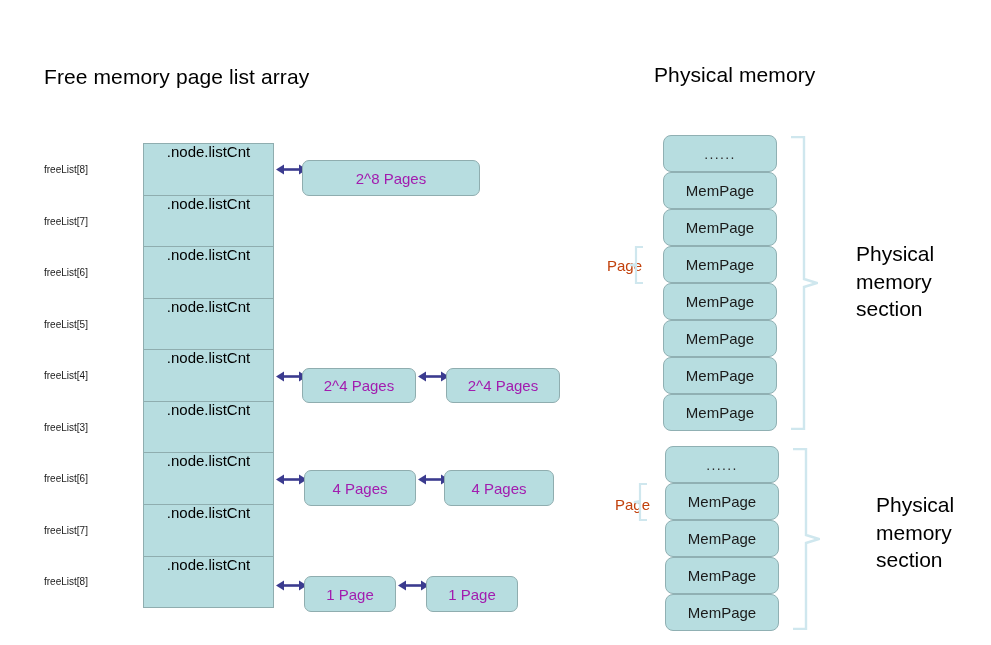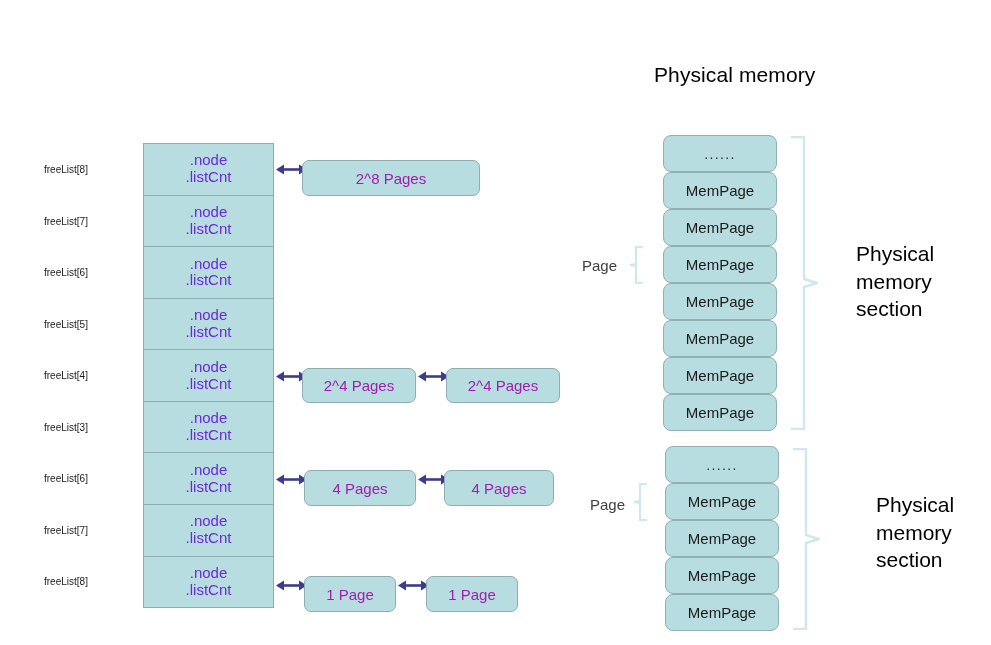--- a/index.html
+++ b/index.html
@@ -45,26 +45,26 @@
     background: #b7dde0;
     display: flex;
     flex-direction: column;
   }
   .freelist-cell {
     flex: 1 1 0;
     box-sizing: border-box;
     border-bottom: 1px solid #8fadaf;
     background: #b7dde0;
     display: flex;
-    flex-direction: column;
-    align-items: center;
+    flex-direction: row;
+    align-items: flex-start;
     justify-content: center;
     line-height: 1.12;
     font-size: 15px;
-    color: #6d28d9;
+    color: #000000;
   }
   .freelist-cell:last-child { border-bottom: none; }
   .freelist-cell span { display: block; }
 
   .freelist-label {
     position: absolute;
     left: 44px;
     width: 94px;
     text-align: left;
     font-size: 10px;
@@ -111,37 +111,39 @@
   }
   .membox.dots { color: #2b2b2b; letter-spacing: 1.4px; font-size: 14px; }
 
   
   .brace { position: absolute; }
   .brace svg { display: block; }
 
   .side-label {
     position: absolute;
     font-size: 15px;
-    color: #404040;
-    white-space: nowrap;
+    color: #c2410c;
+    white-space: nowrap;
+    margin-left: 25px;
   }
   .section-label {
     position: absolute;
     font-size: 21px;
     line-height: 1.32;
     color: #000;
     white-space: nowrap;
   }
   .section-label span { display: block; }
 </style>
 </head>
 <body>
 
 <div class="canvas">
 
+  <div class="title" id="title-left">Free memory page list array</div>
   <div class="title" id="title-right">Physical memory</div>
 
   <div id="freelist-array">
     <div class="freelist-cell">
       <span>.node</span>
       <span>.listCnt</span>
     </div>
     <div class="freelist-cell">
       <span>.node</span>
       <span>.listCnt</span>

